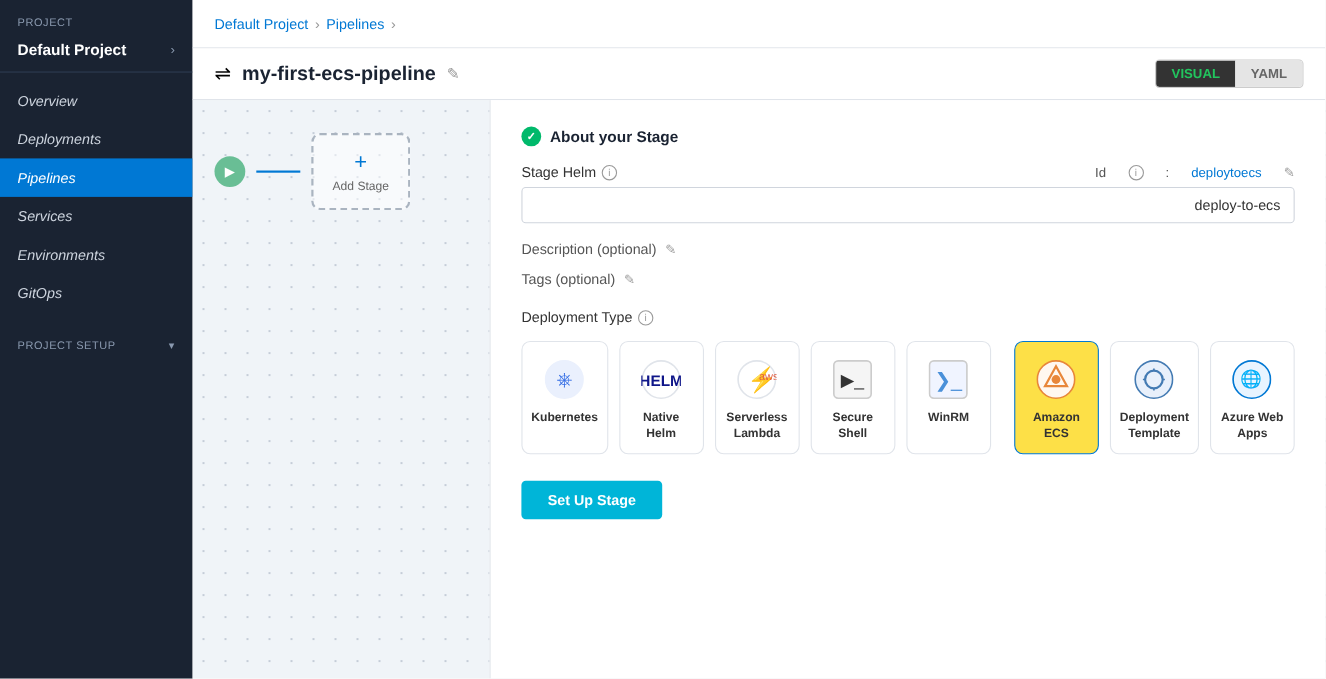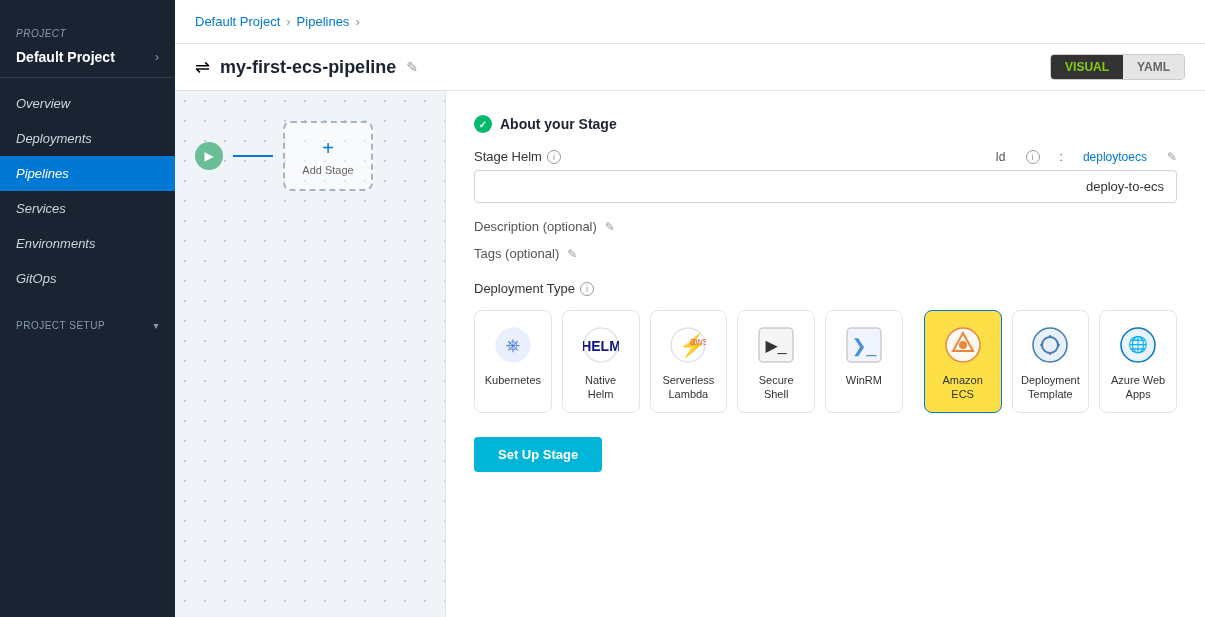--- a/index.html
+++ b/index.html
@@ -11,24 +11,23 @@
       background: #1a2332;
       color: #cdd4de;
       display: flex;
       flex-direction: column;
       flex-shrink: 0;
       height: 617px;
     }
     .sidebar-project-label {
       font-size: 10px;
       color: #8a99af;
-      padding: 28px 16px 4px;
+      padding: 16px 16px 4px;
       text-transform: uppercase;
       letter-spacing: 0.5px;
-      font-style: italic;
     }
     .sidebar-project-selector {
       display: flex;
       align-items: center;
       justify-content: space-between;
       padding: 6px 16px 12px;
       border-bottom: 1px solid #2d3d52;
     }
     .sidebar-project-name {
       font-size: 14px;
@@ -97,21 +96,21 @@
     .view-toggle { display: flex; border: 1px solid #ccc; border-radius: 4px; overflow: hidden; }
     .view-toggle-btn {
       padding: 5px 14px;
       font-size: 12px;
       font-weight: 600;
       cursor: pointer;
       background: #e5e5e5;
       color: #666;
       border: none;
     }
-    .view-toggle-btn.active { background: #333; color: #84cc16; }
+    .view-toggle-btn.active { background: #333; color: #22c55e; }
 
     
     .canvas-area {
       flex: 1;
       background: #f0f4f8;
       background-image: radial-gradient(circle, #c5cdd8 1px, transparent 1px);
       background-size: 20px 20px;
       display: flex;
       position: relative;
       overflow: hidden;
@@ -266,21 +265,21 @@
       transition: border-color 0.15s;
     }
     .deploy-type-card.selected {
       border-color: #0078d4;
       background: #fde047;
       margin-left: 11px;
     }
     .deploy-type-icon { width: 40px; height: 40px; display: flex; align-items: center; justify-content: center; }
     .deploy-type-name {
       font-size: 11px;
-      font-weight: 400;
+      font-weight: 700;
       color: #333;
       text-align: center;
       line-height: 1.3;
     }
 
     
     .setup-btn {
       margin-top: 24px;
       background: #00b5d8;
       color: #fff;

